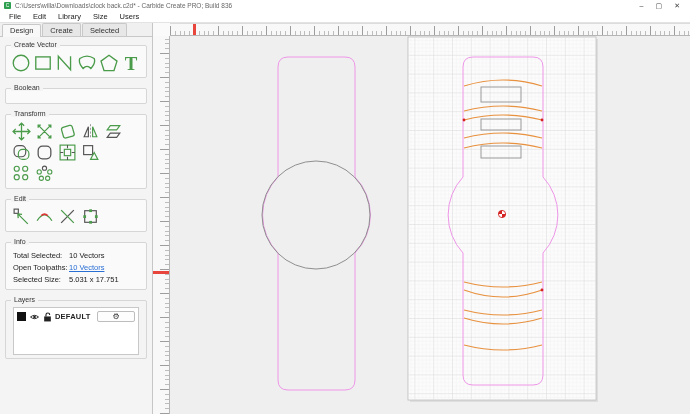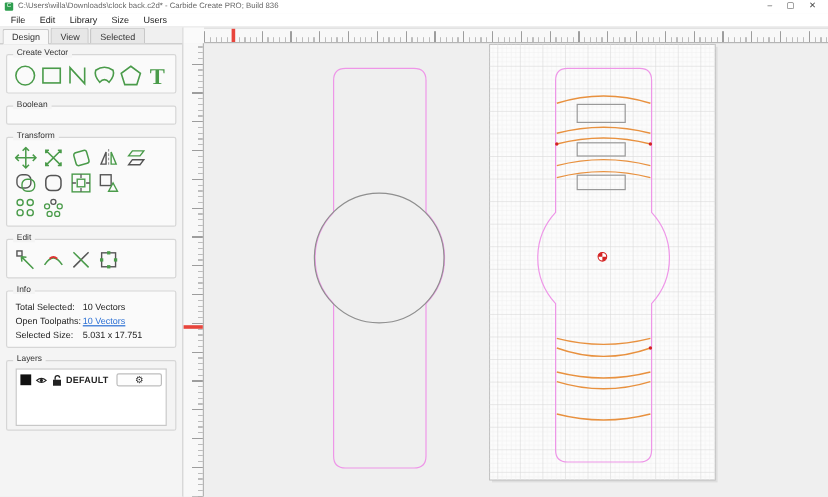--- a/index.html
+++ b/index.html
@@ -95,21 +95,21 @@
   <span class="menu-item">Size</span>
   <span class="menu-item">Users</span>
 </div>
 
 <div class="main">
 
   <div class="left-panel">
 
     <div class="tabstrip">
       <div class="tab active">Design</div>
-      <div class="tab">View</div>
+      <div class="tab">Create</div>
       <div class="tab">Selected</div>
     </div>
 
     <div class="group">
       <span class="group-title">Create Vector</span>
       <div class="tool-row">
         <div class="tool">
           <svg width="20" height="20" viewBox="0 0 18 18">
             <circle cx="9" cy="9" r="7" fill="none" stroke="#4a9b4a" stroke-width="1.2"></circle>
             </svg>

